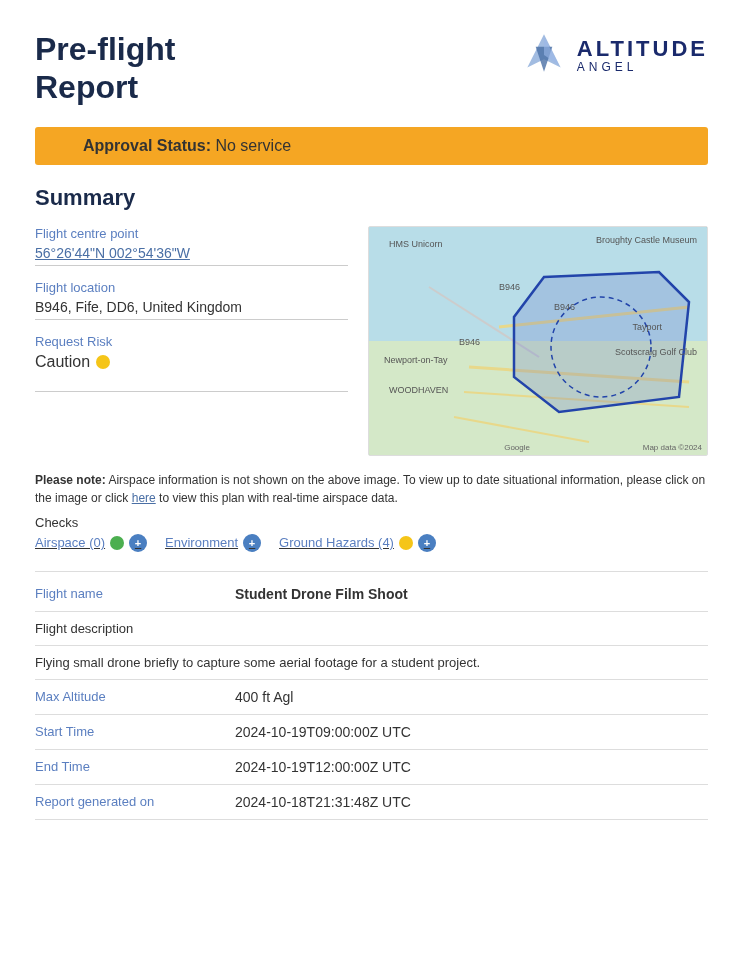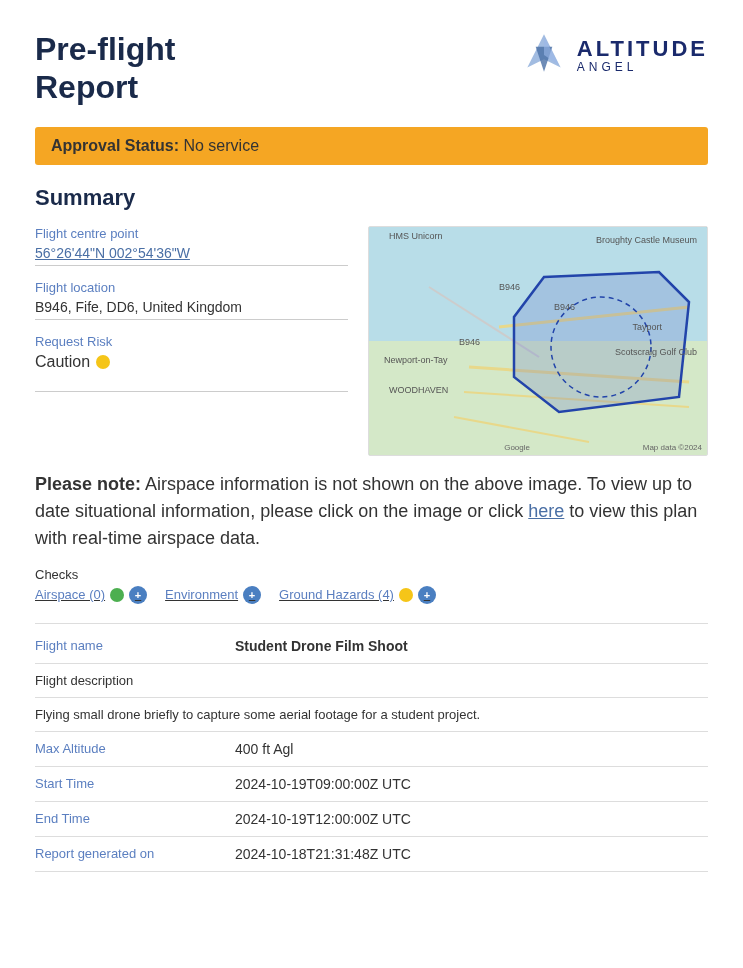--- a/index.html
+++ b/index.html
@@ -52,20 +52,21 @@
     .approval-banner {
       background: #f5a623;
       padding: 10px 16px;
       border-radius: 3px;
       margin-bottom: 20px;
       font-size: 16px;
       color: #333;
     }
     .approval-banner strong {
       font-weight: bold;
+      margin-left: 32px;
     }
     .section-title {
       font-size: 22px;
       font-weight: bold;
       color: #1a2a4a;
       margin-bottom: 15px;
     }
     .summary-grid {
       display: flex;
       gap: 20px;
@@ -141,35 +142,35 @@
       position: absolute;
       bottom: 0; left: 0; right: 0;
       height: 50%;
       background: #d4e8c8;
     }
     .map-overlay-text {
       position: absolute;
       font-size: 9px;
       color: #555;
     }
-    .map-label-hms { top: 4px; left: 20px; text-align: center; }
+    .map-label-hms { top: 12px; left: 20px; text-align: center; }
     .map-label-broughty { top: 8px; right: 10px; }
     .map-label-newport { bottom: 90px; left: 15px; }
     .map-label-tayport { top: 95px; right: 45px; }
     .map-label-scotscraig { top: 120px; right: 10px; }
     .map-label-woodhaven { bottom: 60px; left: 20px; }
     .map-label-b946-top { top: 55px; left: 130px; }
     .map-label-b946-mid { top: 75px; left: 185px; }
     .map-label-b946-left { top: 110px; left: 90px; }
     .map-label-google { bottom: 3px; left: 40%; font-size: 8px; color: #666; }
     .map-label-mapdata { bottom: 3px; right: 5px; font-size: 8px; color: #666; }
     .note-text {
-      font-size: 18px;
-      color: #333;
-      margin-bottom: 15px;
+      font-size: 12px;
+      color: #333;
+      margin-bottom: 8px;
       line-height: 1.5;
     }
     .note-text strong {
       font-weight: bold;
     }
     .note-text a {
       color: #4a6fa5;
       text-decoration: underline;
     }
     .checks-section {

